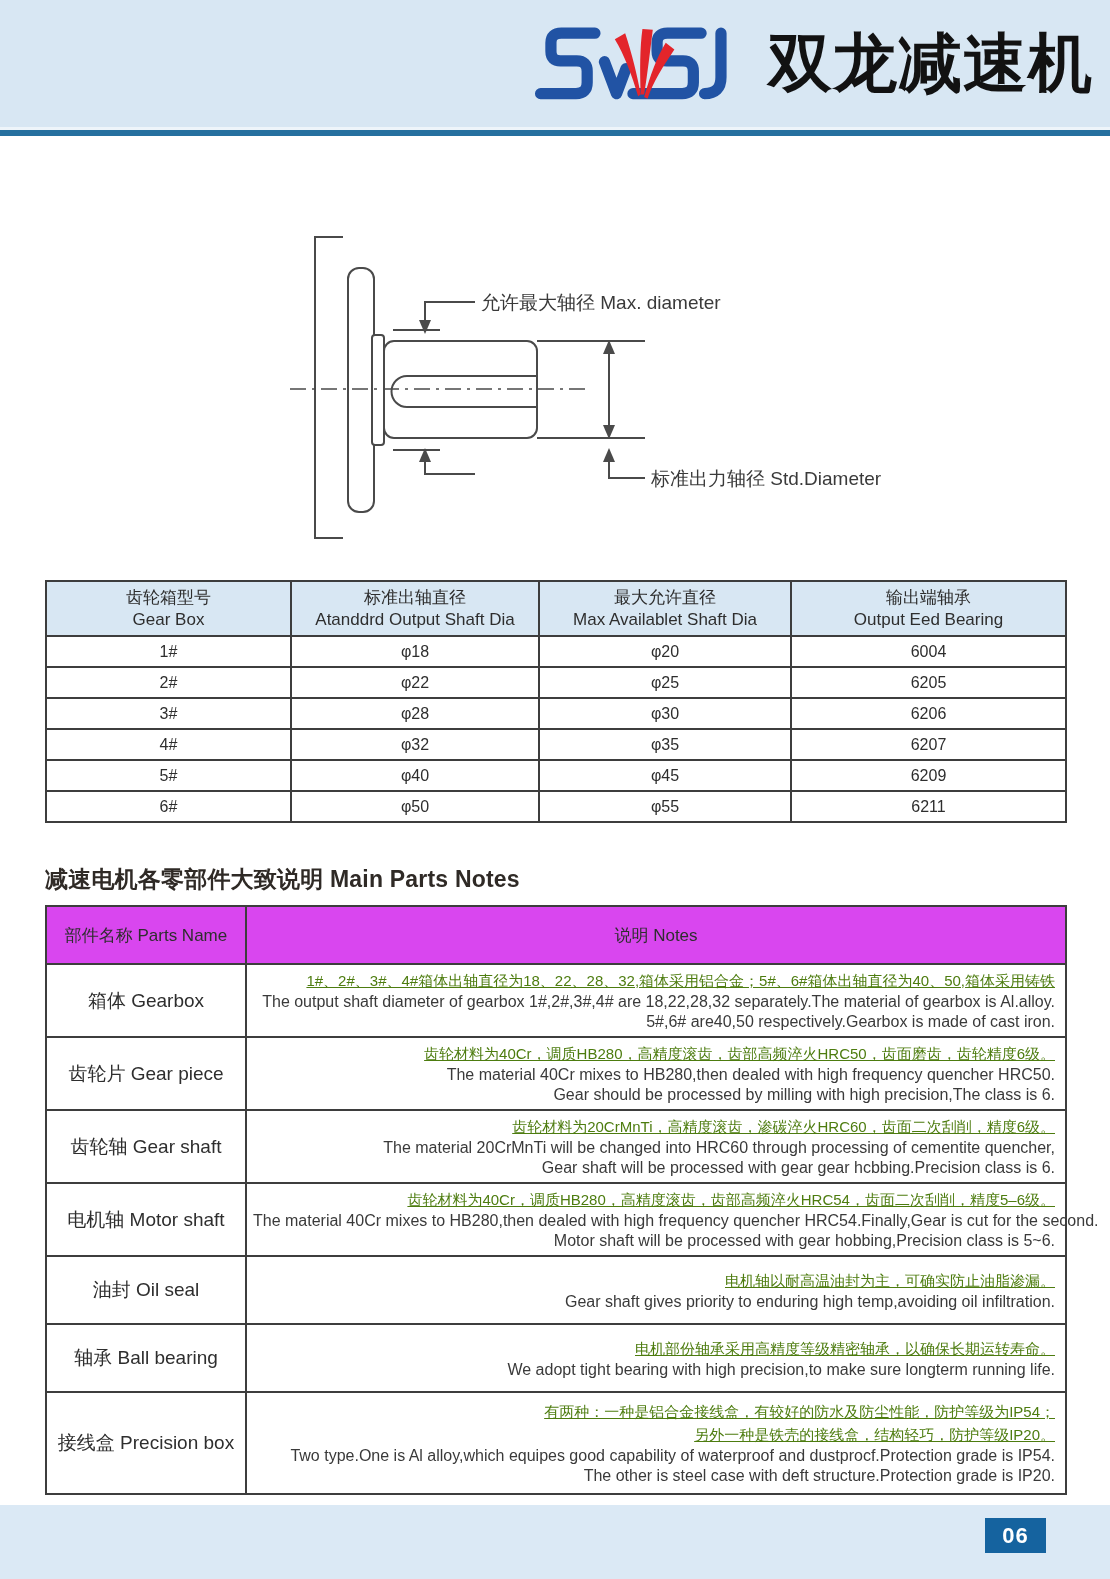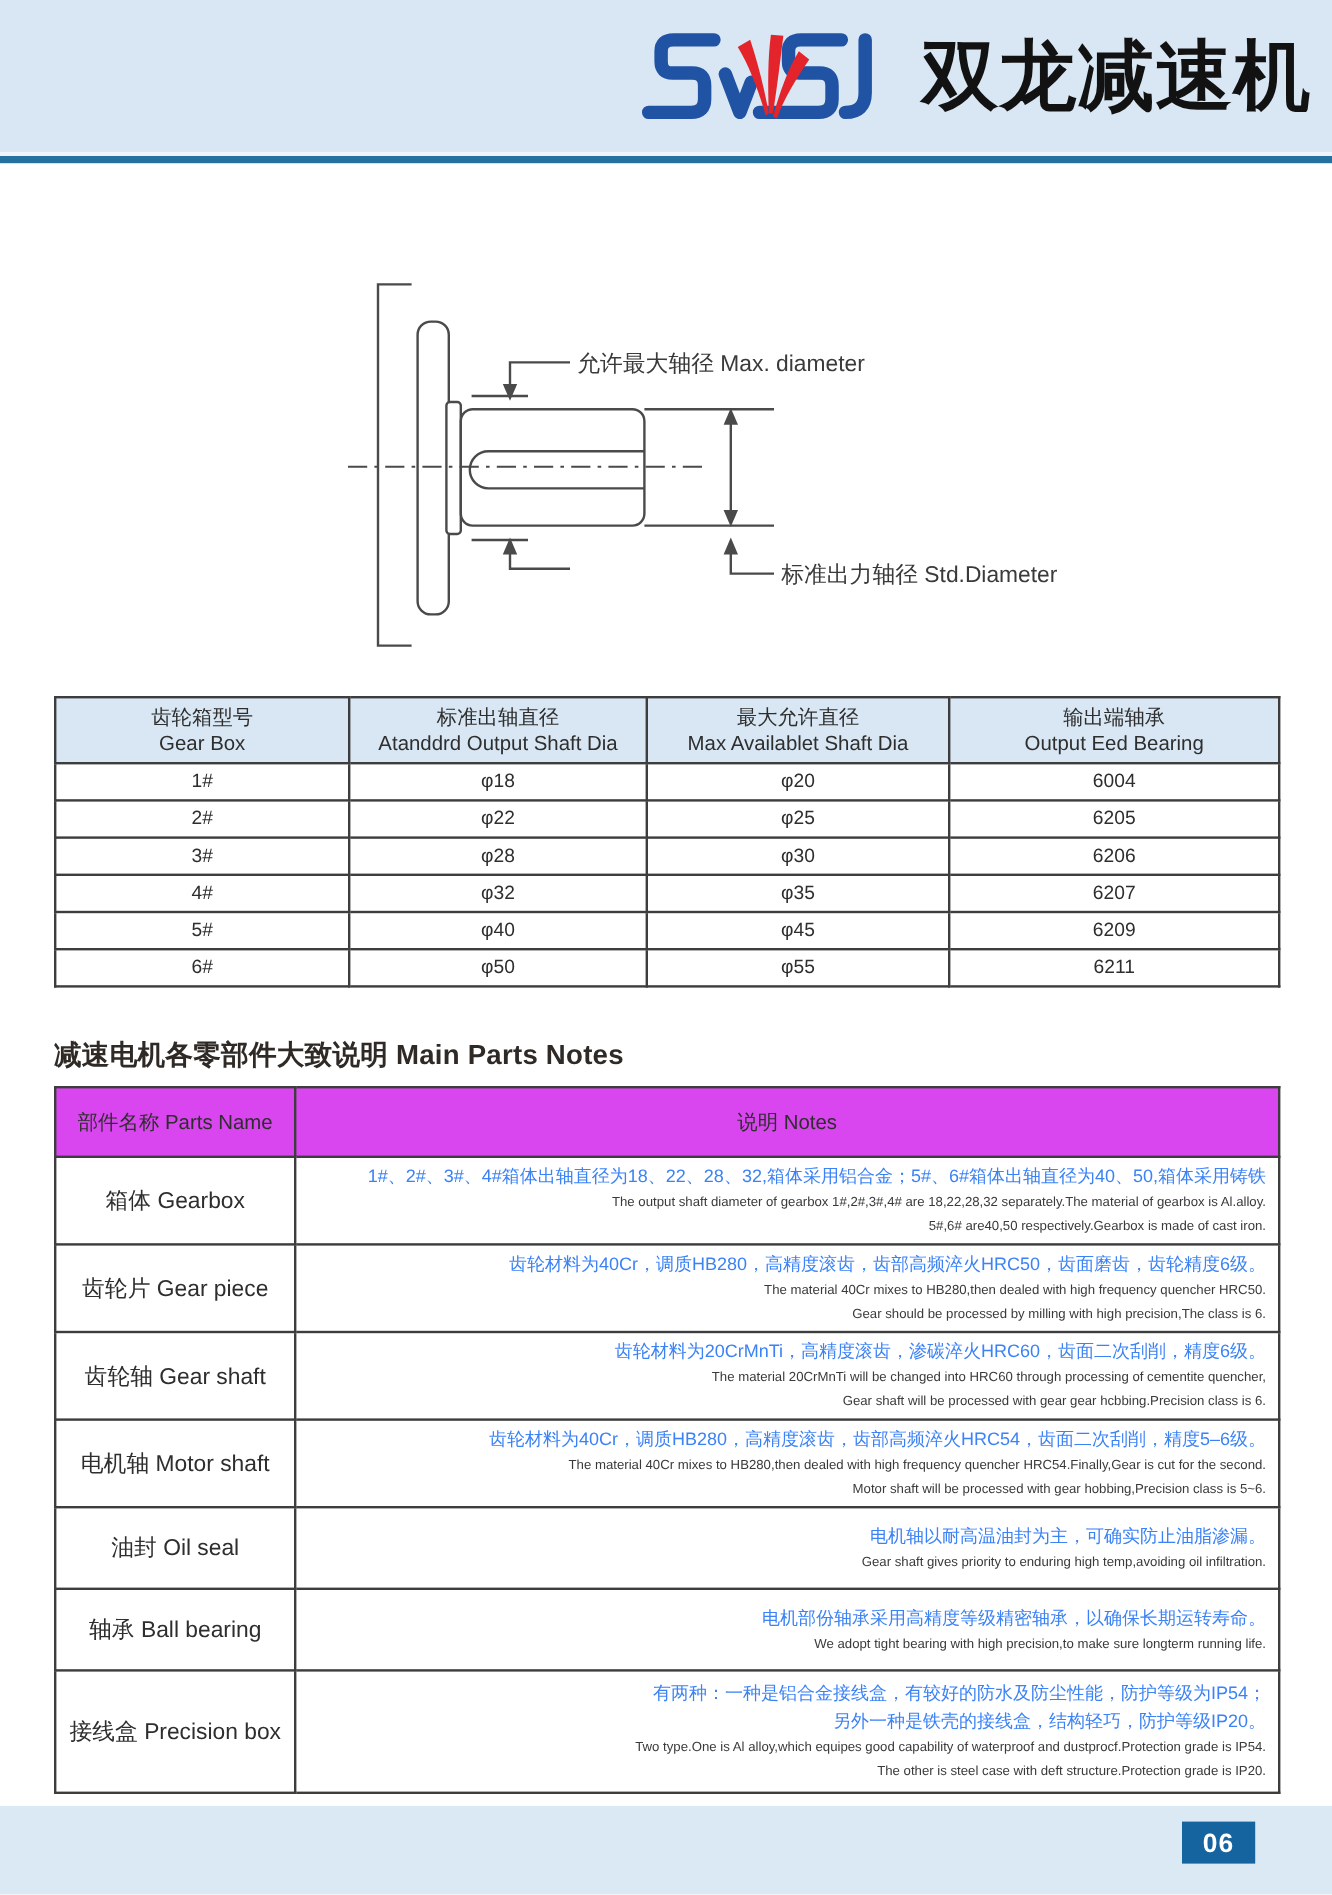--- a/index.html
+++ b/index.html
@@ -42,22 +42,22 @@
   .gear-table td { height:31px; text-align:center; font-size:16px; background:#ffffff; color:#2e2e2e; }
   
   .parts-table { position:absolute; left:45px; top:905px; width:1020px; }
   .parts-table th {
     background:#d946ef; height:58px; font-size:17px; text-align:center; color:#2e2e2e;
   }
   .parts-table td { background:#ffffff; vertical-align:middle; }
   .parts-table td.part-name { text-align:center; font-size:19px; color:#2e2e2e; }
   .parts-table td.part-notes { text-align:right; padding:4px 10px 4px 6px; }
   .note-line { display:block; white-space:nowrap; }
-  .note-line.zh { font-size:15px; line-height:23px; color:#3b82f6; }
-  .note-line.en { font-size:11px; line-height:20px; color:#3a3a3a; }
+  .note-line.zh { font-size:15px; line-height:23px; color:#4d7c0f;text-decoration:underline; }
+  .note-line.en { font-size:16px; line-height:20px; color:#3a3a3a; }
   
   .footer-band { position:absolute; left:0; top:1505px; width:1110px; height:74px; background:#dbe9f5; }
   .page-badge {
     position:absolute; left:985px; top:1518px; width:61px; height:35px;
     background:#15639f; color:#ffffff; font-size:22px; font-weight:bold;
     text-align:center; line-height:35px; letter-spacing:1px;
   }
 </style>
 </head>
 <body>

